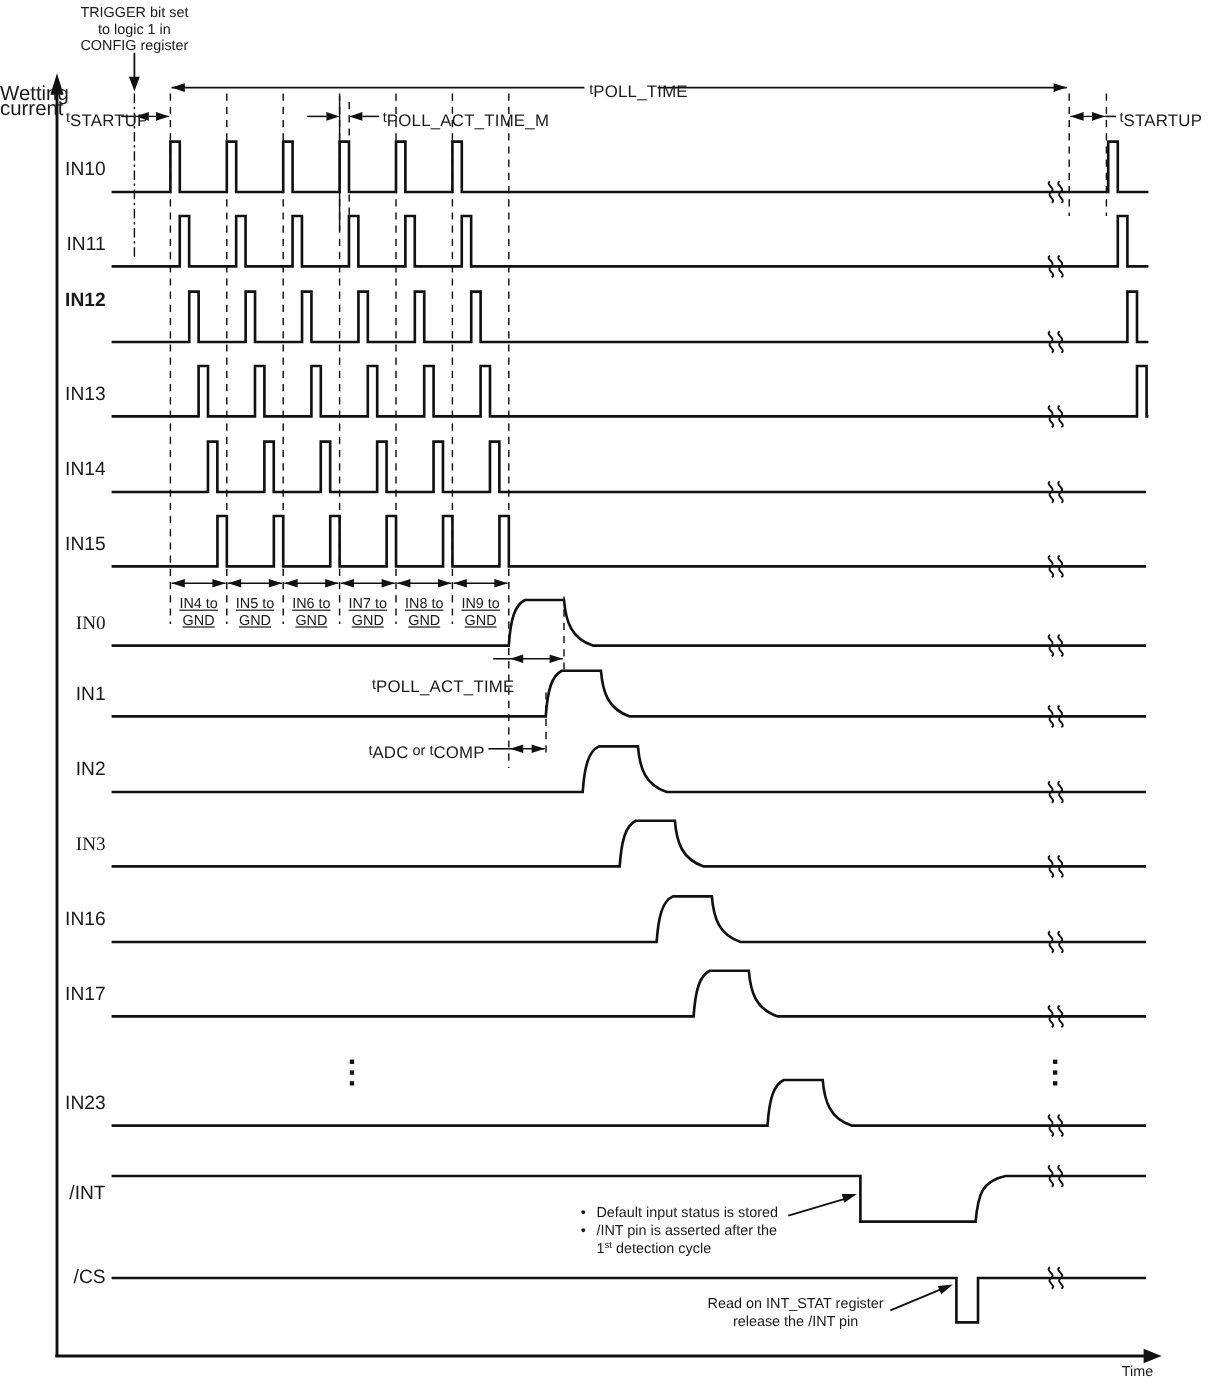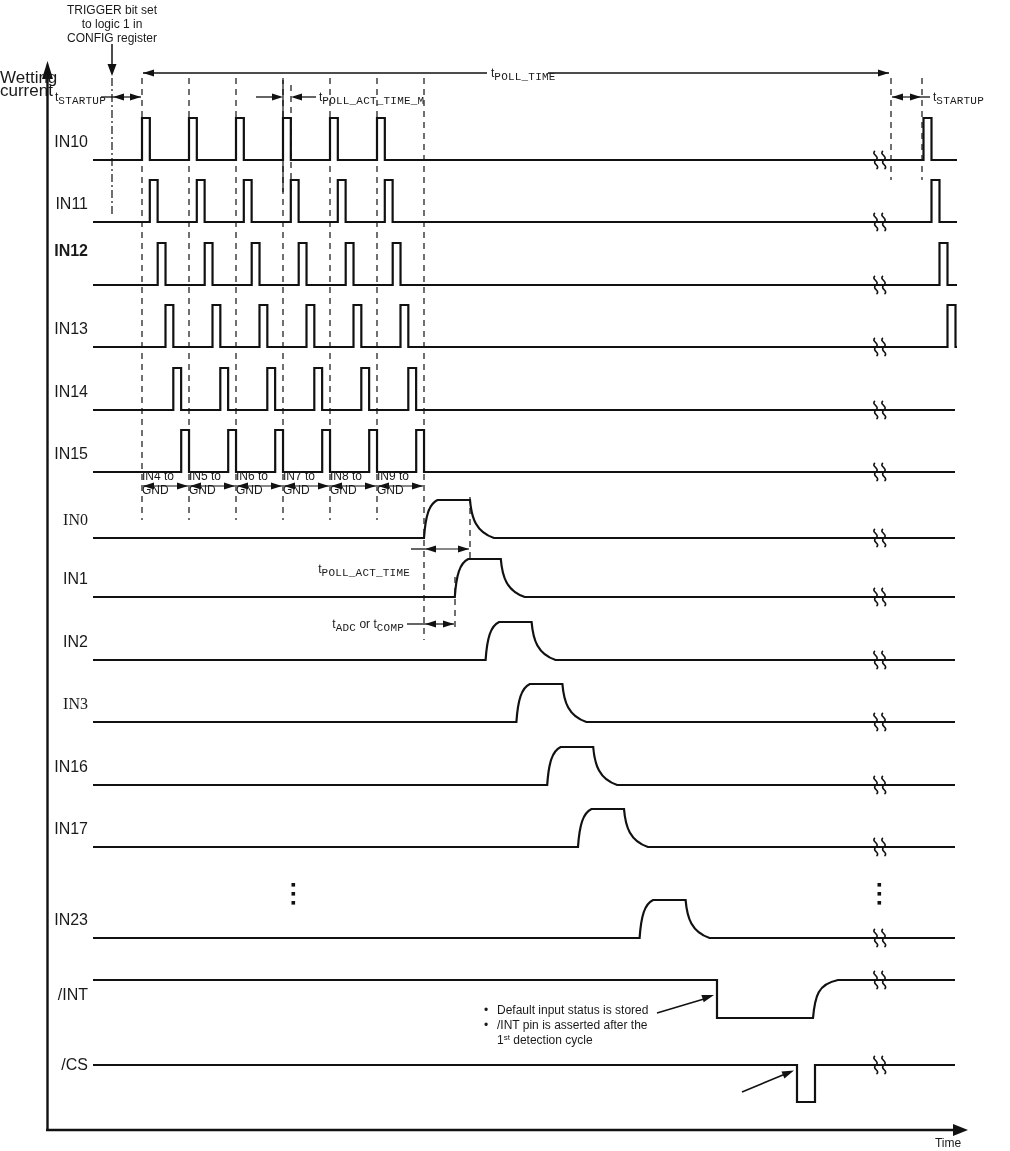--- a/index.html
+++ b/index.html
@@ -4,25 +4,25 @@
 <style>
   html,body { margin:0; padding:0; background:#ffffff; }
   .stage {
     position:relative; width:1010px; height:1151px; background:#ffffff;
     font-family:"Liberation Sans", sans-serif; color:#1a1a1a; overflow:hidden;
   }
   .stage svg { position:absolute; left:0; top:0; }
   .lbl { position:absolute; font-size:12px; line-height:14px; white-space:nowrap; }
   .sig-lbl { position:absolute; left:44px; width:44px; height:14px; line-height:14px;
              font-size:16px; text-align:right; white-space:nowrap; }
-  .gnd-lbl { position:absolute; top:469px; width:47px; text-align:left;
-             font-size:12px; line-height:14px; }
+  .gnd-lbl { position:absolute; top:496px; width:47px; text-align:center;
+             font-size:12px; line-height:14px;text-decoration:underline; }
   .center { text-align:center; }
   .right { text-align:right; }
-  .ts { font-size:11px; position:relative; top:2.5px; letter-spacing:0.2px;font-family:Liberation Mono, monospace; }
+  .ts { font-size:14px; position:relative; top:2.5px; letter-spacing:0.2px; }
   .sup { font-size:8px; position:relative; top:-4px; }
   .axis-lbl { font-size:17px; line-height:13px; }
   .note { font-size:12px; line-height:15px; }
   .note .bullet { display:inline-block; width:13px; }
   .note .indent { padding-left:13px; }
 </style>
 </head>
 <body>
 
 <div class="stage">
@@ -193,20 +193,24 @@
   <div class="lbl" style="left:933px; top:90px;">
     <span>t</span><span class="ts">STARTUP</span>
   </div>
 
   <div class="lbl note" style="left:484px; top:1003px;">
     <div><span class="bullet">•</span><span>Default input status is stored</span></div>
     <div><span class="bullet">•</span><span>/INT pin is asserted after the</span></div>
     <div class="indent"><span>1</span><span class="sup">st</span><span> detection cycle</span></div>
   </div>
 
+  <div class="lbl note center" style="left:575px; top:1079px; width:176px;">
+    <div>Read on INT_STAT register</div>
+    <div>release the /INT pin</div>
+  </div>
 
   <div id="gen-labels">
       <div class="sig-lbl" style="top: 135px;">IN10</div>
       <div class="sig-lbl" style="top: 197px;">IN11</div>
       <div class="sig-lbl" style="top: 244px; font-weight: bold;">IN12</div>
       <div class="sig-lbl" style="top: 322px;">IN13</div>
       <div class="sig-lbl" style="top: 385px;">IN14</div>
       <div class="sig-lbl" style="top: 447px;">IN15</div>
       <div class="sig-lbl" style="top: 513px; font-family: Liberation Serif, serif;">IN0</div>
       <div class="sig-lbl" style="top: 572px;">IN1</div>

